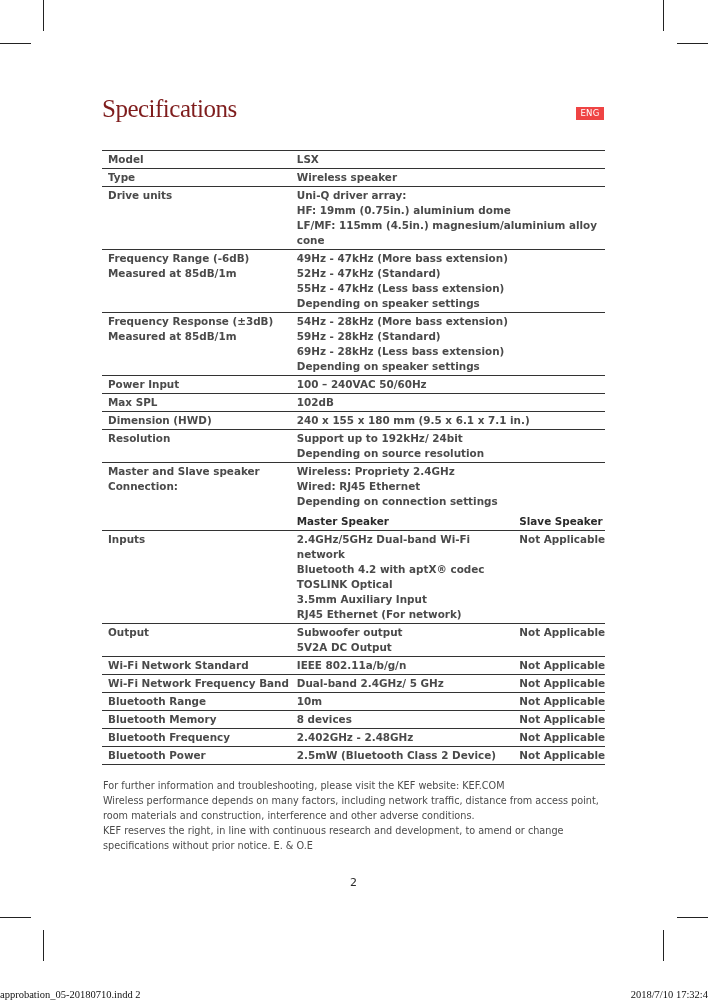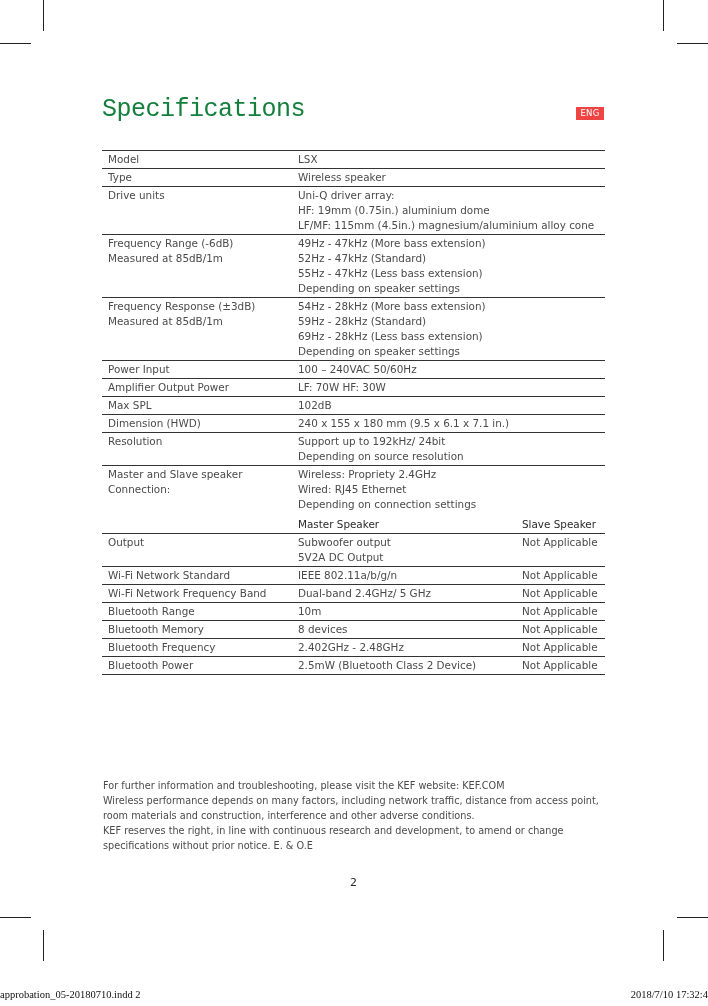--- a/index.html
+++ b/index.html
@@ -2,36 +2,36 @@
 <html><head>
 <meta charset="utf-8">
 <style>
   html, body { margin:0; padding:0; }
   body {
     width:708px; height:1006px; position:relative; background:#ffffff;
     font-family:"DejaVu Sans", sans-serif; color:#3a3a3a; overflow:hidden;
   }
   .crop { position:absolute; background:#222; }
   .title {
-    position:absolute; left:102px; top:95px; font-size:25px; color:#15803d;
-    font-family:Liberation Mono, monospace; letter-spacing:-0.5px;
+    position:absolute; left:102px; top:95px; font-size:25px; color:#7f1d1d;
+    font-family:Liberation Serif, serif; letter-spacing:-0.5px;
   }
   .badge {
     position:absolute; left:576px; top:107px; width:28px; height:13px;
     background:#ef4444; color:#fff; font-size:8.5px; line-height:13px; text-align:center;
     letter-spacing:0.2px;
   }
   .spec {
     position:absolute; left:102px; top:150px; width:503px;
     border-collapse:collapse; font-size:10.4px; color:#4a4a4a;
   }
   .spec td {
     padding:0 0 0 6px; vertical-align:top; line-height:15px;
     border-bottom:1px solid #333;
-    padding-top:1px; padding-bottom:1px;
+    padding-top:1px; padding-bottom:1px;font-weight:bold;
   }
   .spec tr:first-child td { border-top:1px solid #333; }
   .spec td.c1 { width:184px; }
   .spec td.c2 { width:218px; }
   .spec td.c3 { white-space:nowrap; }
   .spec tr.nob td { border-bottom:none; }
   .spec tr.hdr td { color:#2a2a2a; padding-top:4px; }
   .line { display:block; }
   .notes {
     position:absolute; left:103px; top:778px; width:500px;
@@ -113,28 +113,20 @@
       <tr>
         <td class="c1">
           <span class="line">Power Input</span>
         </td>
         <td colspan="2">
           <span class="line">100 – 240VAC 50/60Hz</span>
         </td>
       </tr>
       <tr>
         <td class="c1">
-          <span class="line">Amplifier Output Power</span>
-        </td>
-        <td colspan="2">
-          <span class="line">LF: 70W HF: 30W</span>
-        </td>
-      </tr>
-      <tr>
-        <td class="c1">
           <span class="line">Max SPL</span>
         </td>
         <td colspan="2">
           <span class="line">102dB</span>
         </td>
       </tr>
       <tr>
         <td class="c1">
           <span class="line">Dimension (HWD)</span>
         </td>
@@ -159,20 +151,31 @@
         <td colspan="2">
           <span class="line">Wireless:  Propriety 2.4GHz</span>
           <span class="line">Wired:  RJ45 Ethernet</span>
           <span class="line">Depending on connection settings</span>
         </td>
       </tr>
       <tr class="hdr">
         <td class="c1"></td>
         <td class="c2">Master Speaker</td>
         <td class="c3">Slave Speaker</td>
+      </tr>
+      <tr class="">
+        <td class="c1">Inputs</td>
+        <td class="c2">
+          <span class="line">2.4GHz/5GHz Dual-band Wi-Fi network</span>
+          <span class="line">Bluetooth 4.2 with aptX® codec</span>
+          <span class="line">TOSLINK Optical</span>
+          <span class="line">3.5mm Auxiliary Input</span>
+          <span class="line">RJ45 Ethernet (For network)</span>
+        </td>
+        <td class="c3">Not Applicable</td>
       </tr>
       <tr>
         <td class="c1">Output</td>
         <td class="c2">
           <span class="line">Subwoofer output</span>
           <span class="line">5V2A DC Output</span>
         </td>
         <td class="c3">Not Applicable</td>
       </tr>
       <tr>

